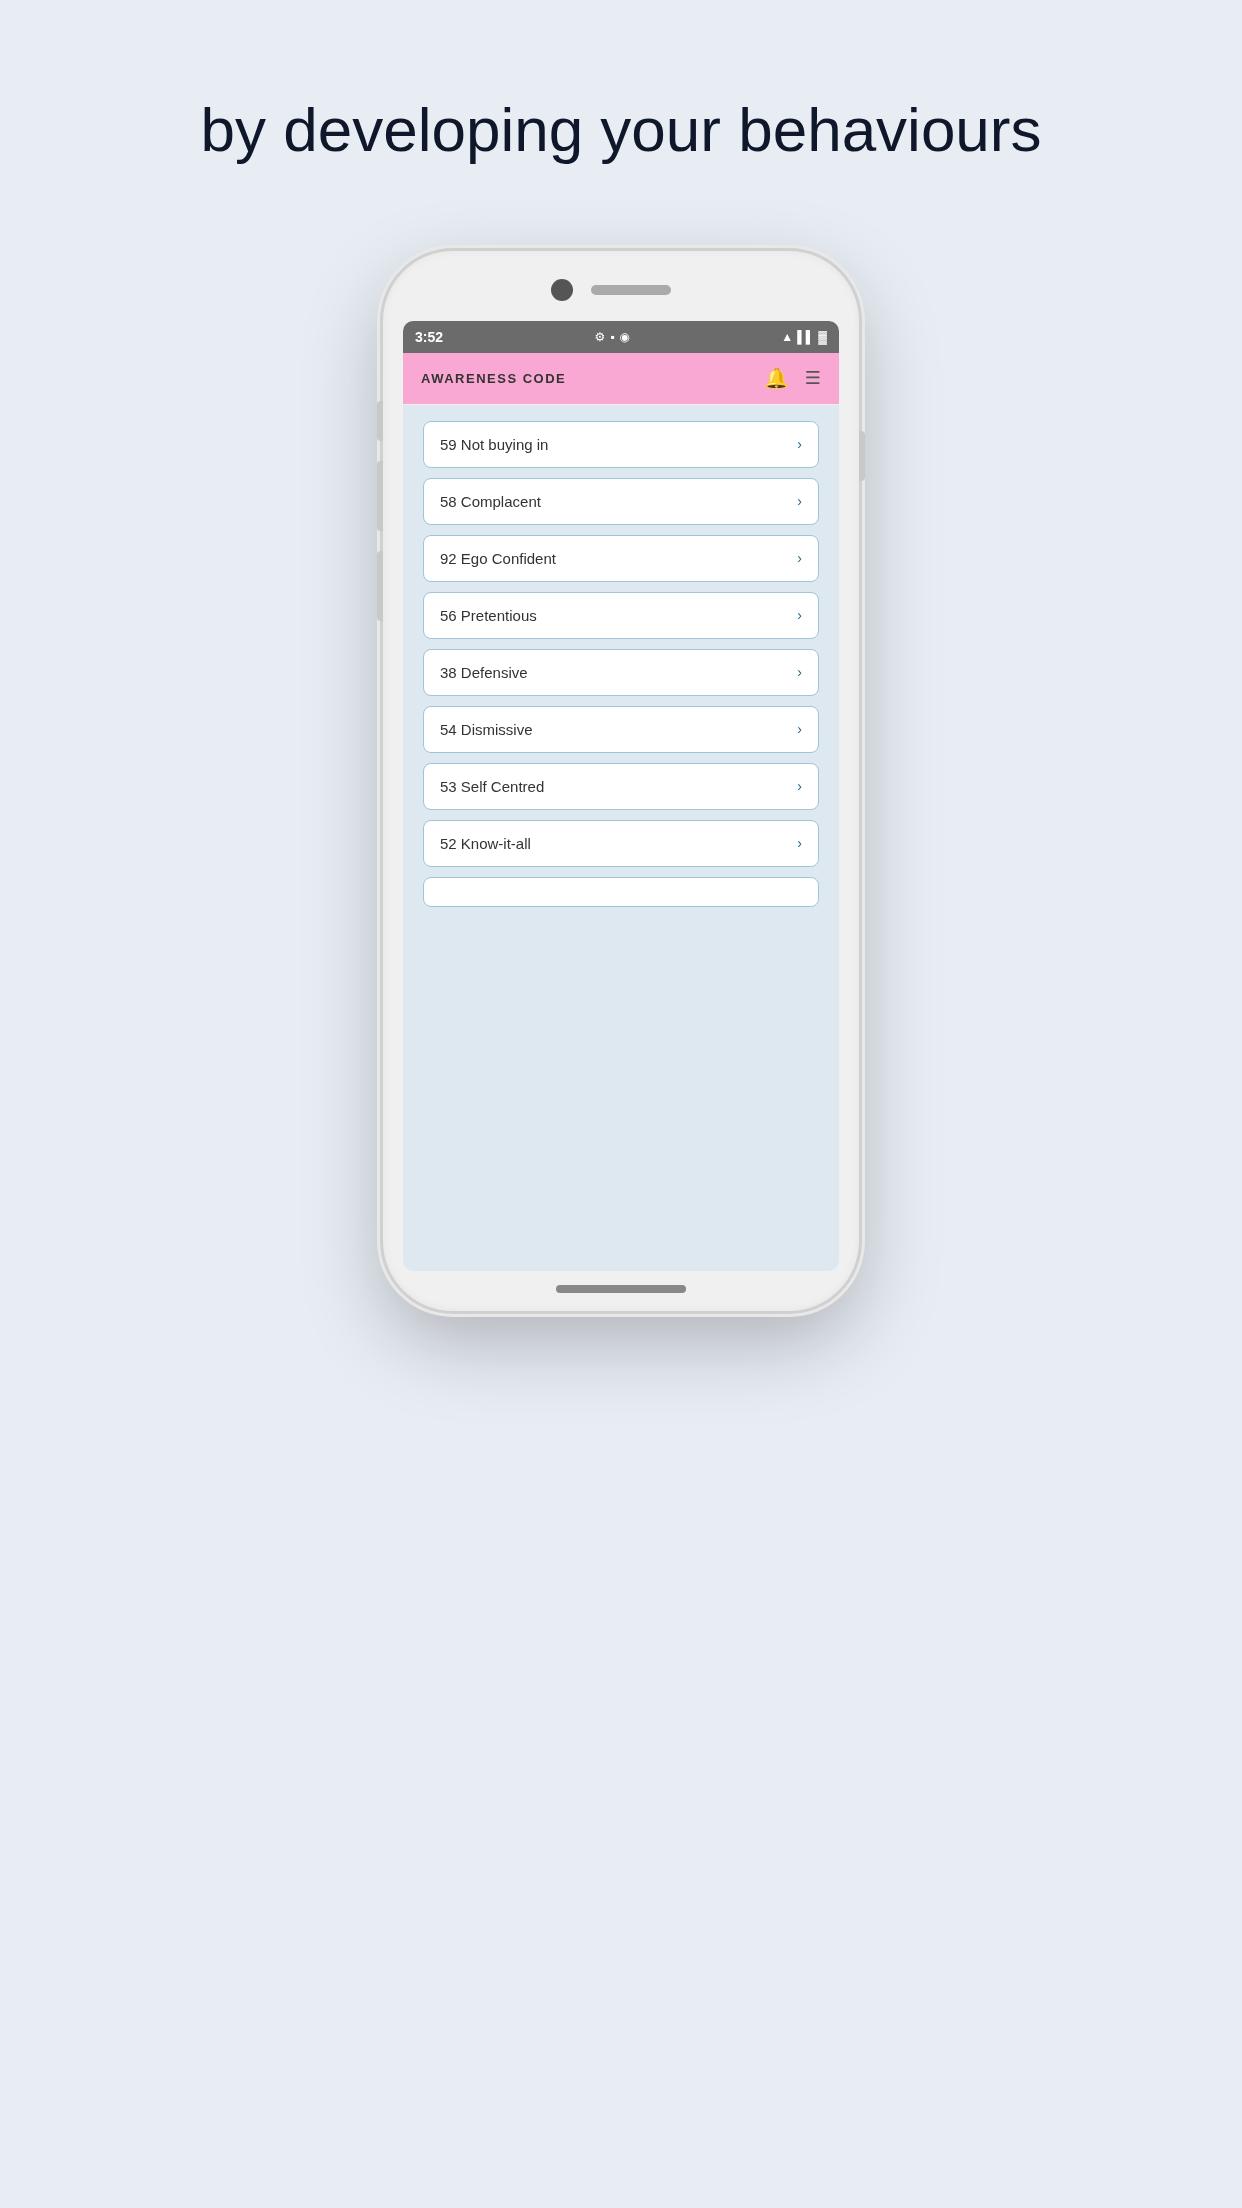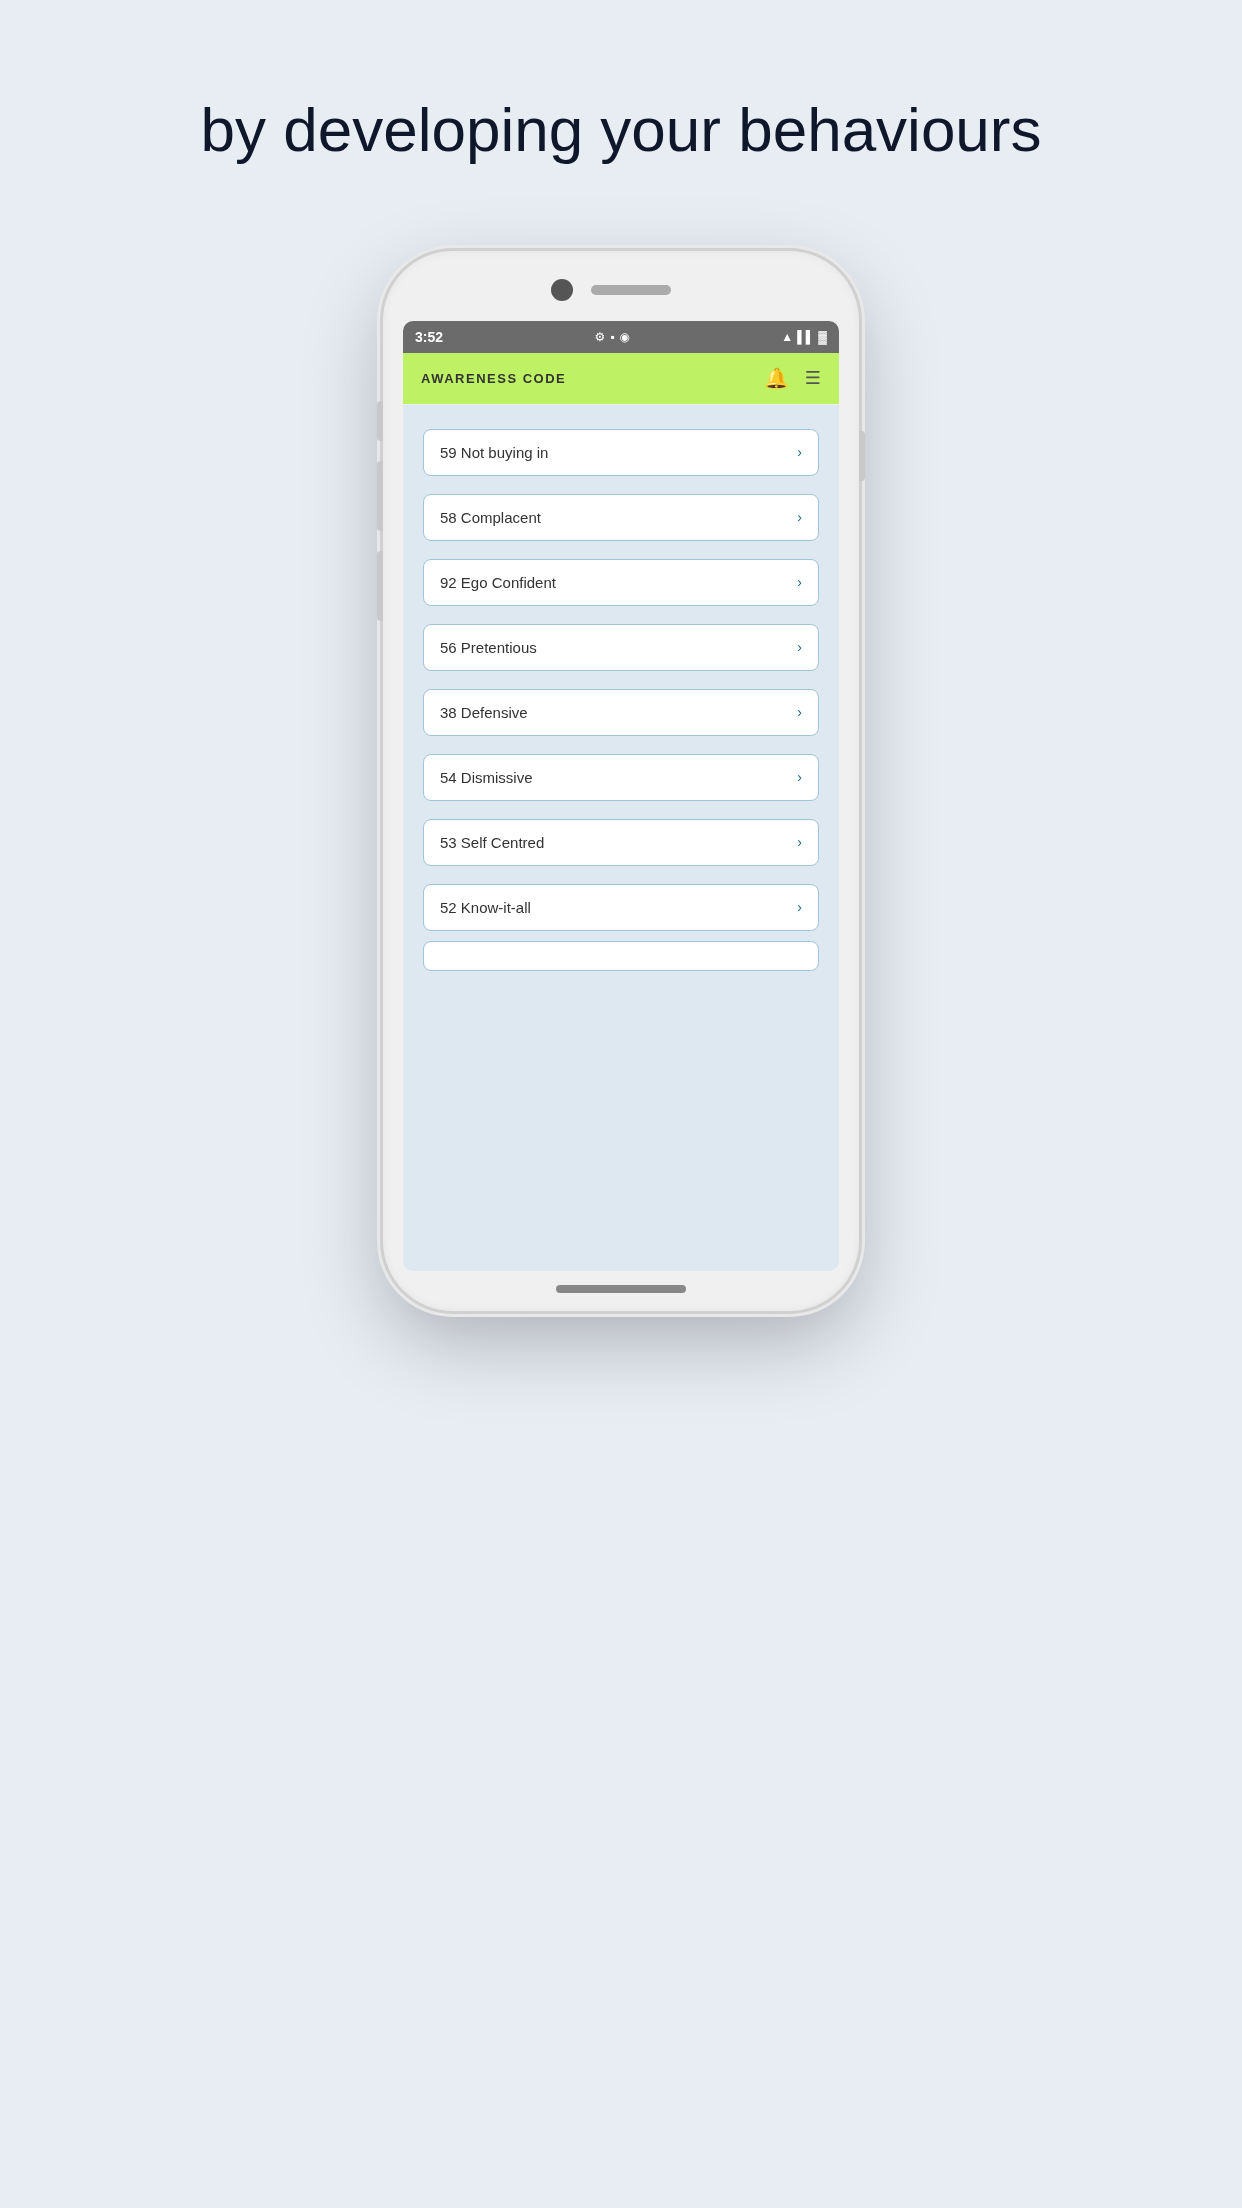--- a/index.html
+++ b/index.html
@@ -175,21 +175,21 @@
     .status-right-icons {
       display: flex;
       align-items: center;
       gap: 4px;
       color: #fff;
       font-size: 12px;
     }
 
     
     .app-bar {
-      background: #bef264;
+      background: #f9a8d4;
       height: 52px;
       display: flex;
       align-items: center;
       justify-content: space-between;
       padding: 0 18px;
       border-bottom: 1px solid #eee;
       flex-shrink: 0;
     }
 
     .app-bar-title {
@@ -236,21 +236,20 @@
 
     .list-item {
       background: #fff;
       border: 1.5px solid #a0c4d8;
       border-radius: 8px;
       padding: 14px 16px;
       display: flex;
       align-items: center;
       justify-content: space-between;
       cursor: pointer;
-      margin-top: 8px;
     }
 
     .list-item-text {
       font-size: 15px;
       color: #333;
     }
 
     .list-item-chevron {
       color: #1a6b8a;
       font-size: 14px;

